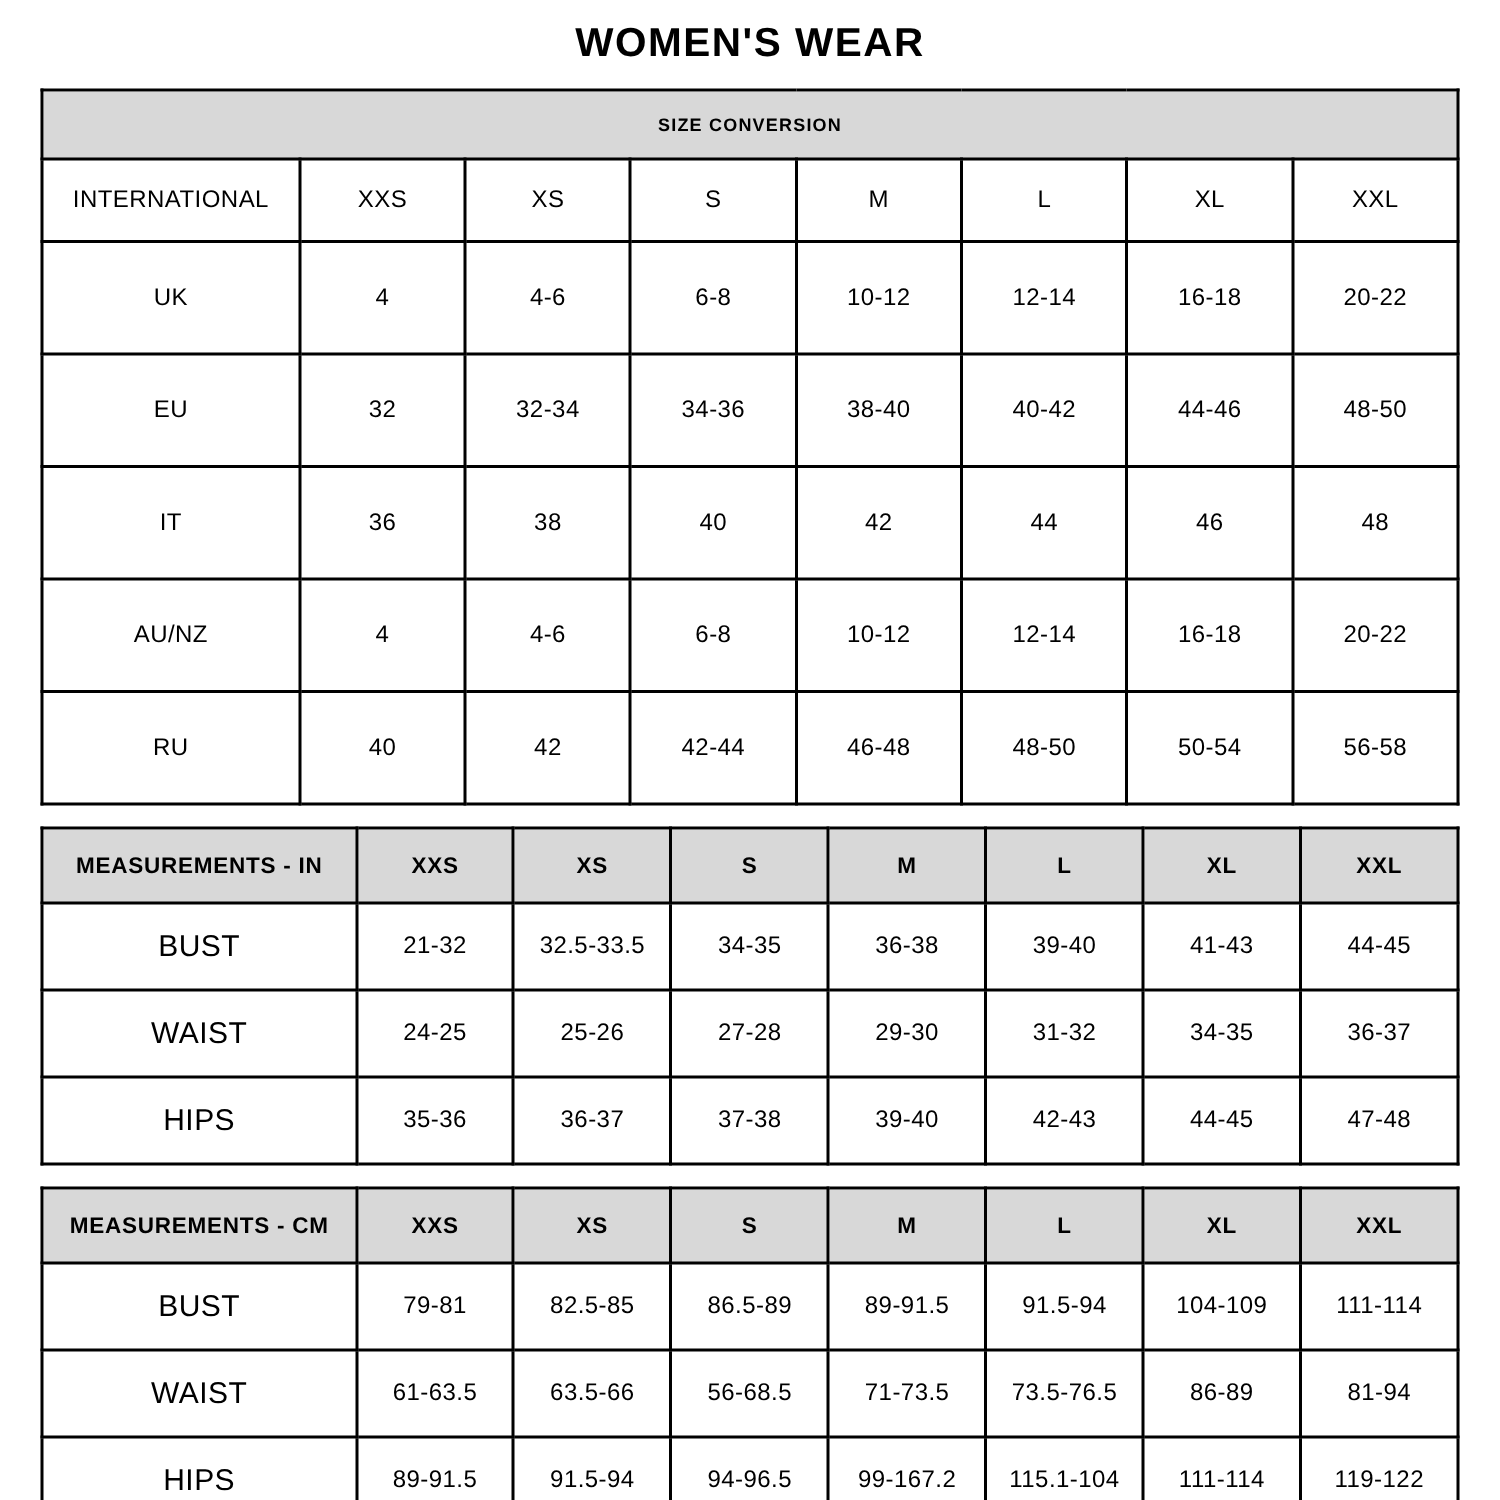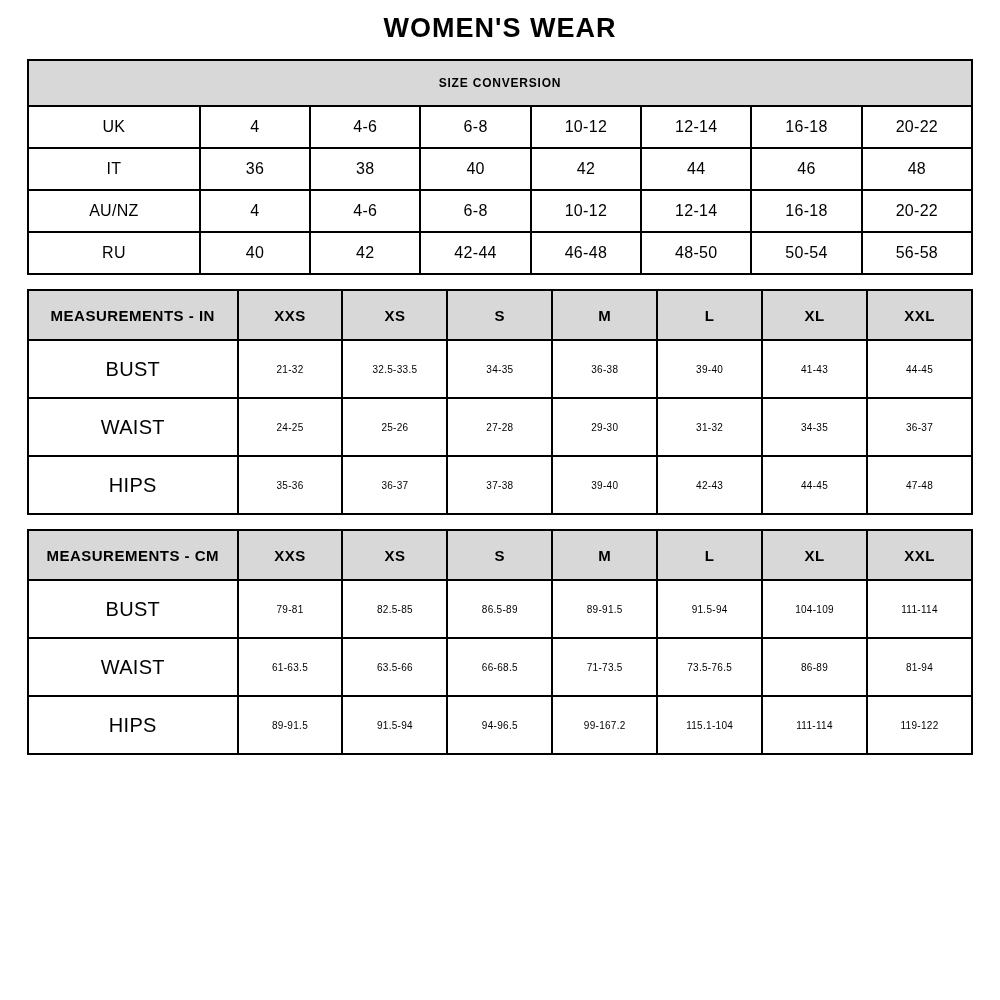--- a/index.html
+++ b/index.html
@@ -36,32 +36,32 @@
   .span-head {
     height: 46px;
     background: #d8d8d8;
     font-size: 12px;
     font-weight: 700;
     letter-spacing: 0.8px;
   }
   
   .t1 .c-first { width: 18.2%; }
   .t1 .cols th { height: 55px; font-weight: 400; font-size: 16px; }
-  .t1 tbody td { height: 42px; font-size: 16px; font-weight: 400; }
+  .t1 tbody td { height: 75px; font-size: 16px; font-weight: 400; }
   
   .t23 .c-first { width: 22.2%; }
   .t23 thead th {
     height: 50px;
     background: #d8d8d8;
     font-weight: 700;
     font-size: 15px;
     letter-spacing: 0.5px;
     margin-left: 32px;
   }
-  .t23 tbody td { height: 58px; font-size: 10px; font-weight: 400; }
+  .t23 tbody td { height: 58px; font-size: 16px; font-weight: 400; }
   .t23 tbody td.rowlab { font-size: 20px; }
 </style>
 </head>
 <body>
 
 <div class="page">
 
   <h1 class="title">WOMEN'S WEAR</h1>
 
   <table class="t1">
@@ -71,34 +71,54 @@
         <col>
         <col>
         <col>
         <col>
         <col>
         <col>
       </colgroup>
     <thead>
       <tr>
         <th colspan="8" class="span-head">SIZE CONVERSION</th>
+      </tr>
+      <tr class="cols">
+        <th>INTERNATIONAL</th>
+        <th>XXS</th>
+        <th>XS</th>
+        <th>S</th>
+        <th>M</th>
+        <th>L</th>
+        <th>XL</th>
+        <th>XXL</th>
       </tr>
     </thead>
     <tbody>
       <tr>
         <td class="rowlab">UK</td>
         <td>4</td>
         <td>4-6</td>
         <td>6-8</td>
         <td>10-12</td>
         <td>12-14</td>
         <td>16-18</td>
         <td>20-22</td>
       </tr>
       <tr>
+        <td class="rowlab">EU</td>
+        <td>32</td>
+        <td>32-34</td>
+        <td>34-36</td>
+        <td>38-40</td>
+        <td>40-42</td>
+        <td>44-46</td>
+        <td>48-50</td>
+      </tr>
+      <tr>
         <td class="rowlab">IT</td>
         <td>36</td>
         <td>38</td>
         <td>40</td>
         <td>42</td>
         <td>44</td>
         <td>46</td>
         <td>48</td>
       </tr>
       <tr>
@@ -212,21 +232,21 @@
         <td>86.5-89</td>
         <td>89-91.5</td>
         <td>91.5-94</td>
         <td>104-109</td>
         <td>111-114</td>
       </tr>
       <tr>
         <td class="rowlab">WAIST</td>
         <td>61-63.5</td>
         <td>63.5-66</td>
-        <td>66-68.5</td>
+        <td>56-68.5</td>
         <td>71-73.5</td>
         <td>73.5-76.5</td>
         <td>86-89</td>
         <td>81-94</td>
       </tr>
       <tr>
         <td class="rowlab">HIPS</td>
         <td>89-91.5</td>
         <td>91.5-94</td>
         <td>94-96.5</td>

